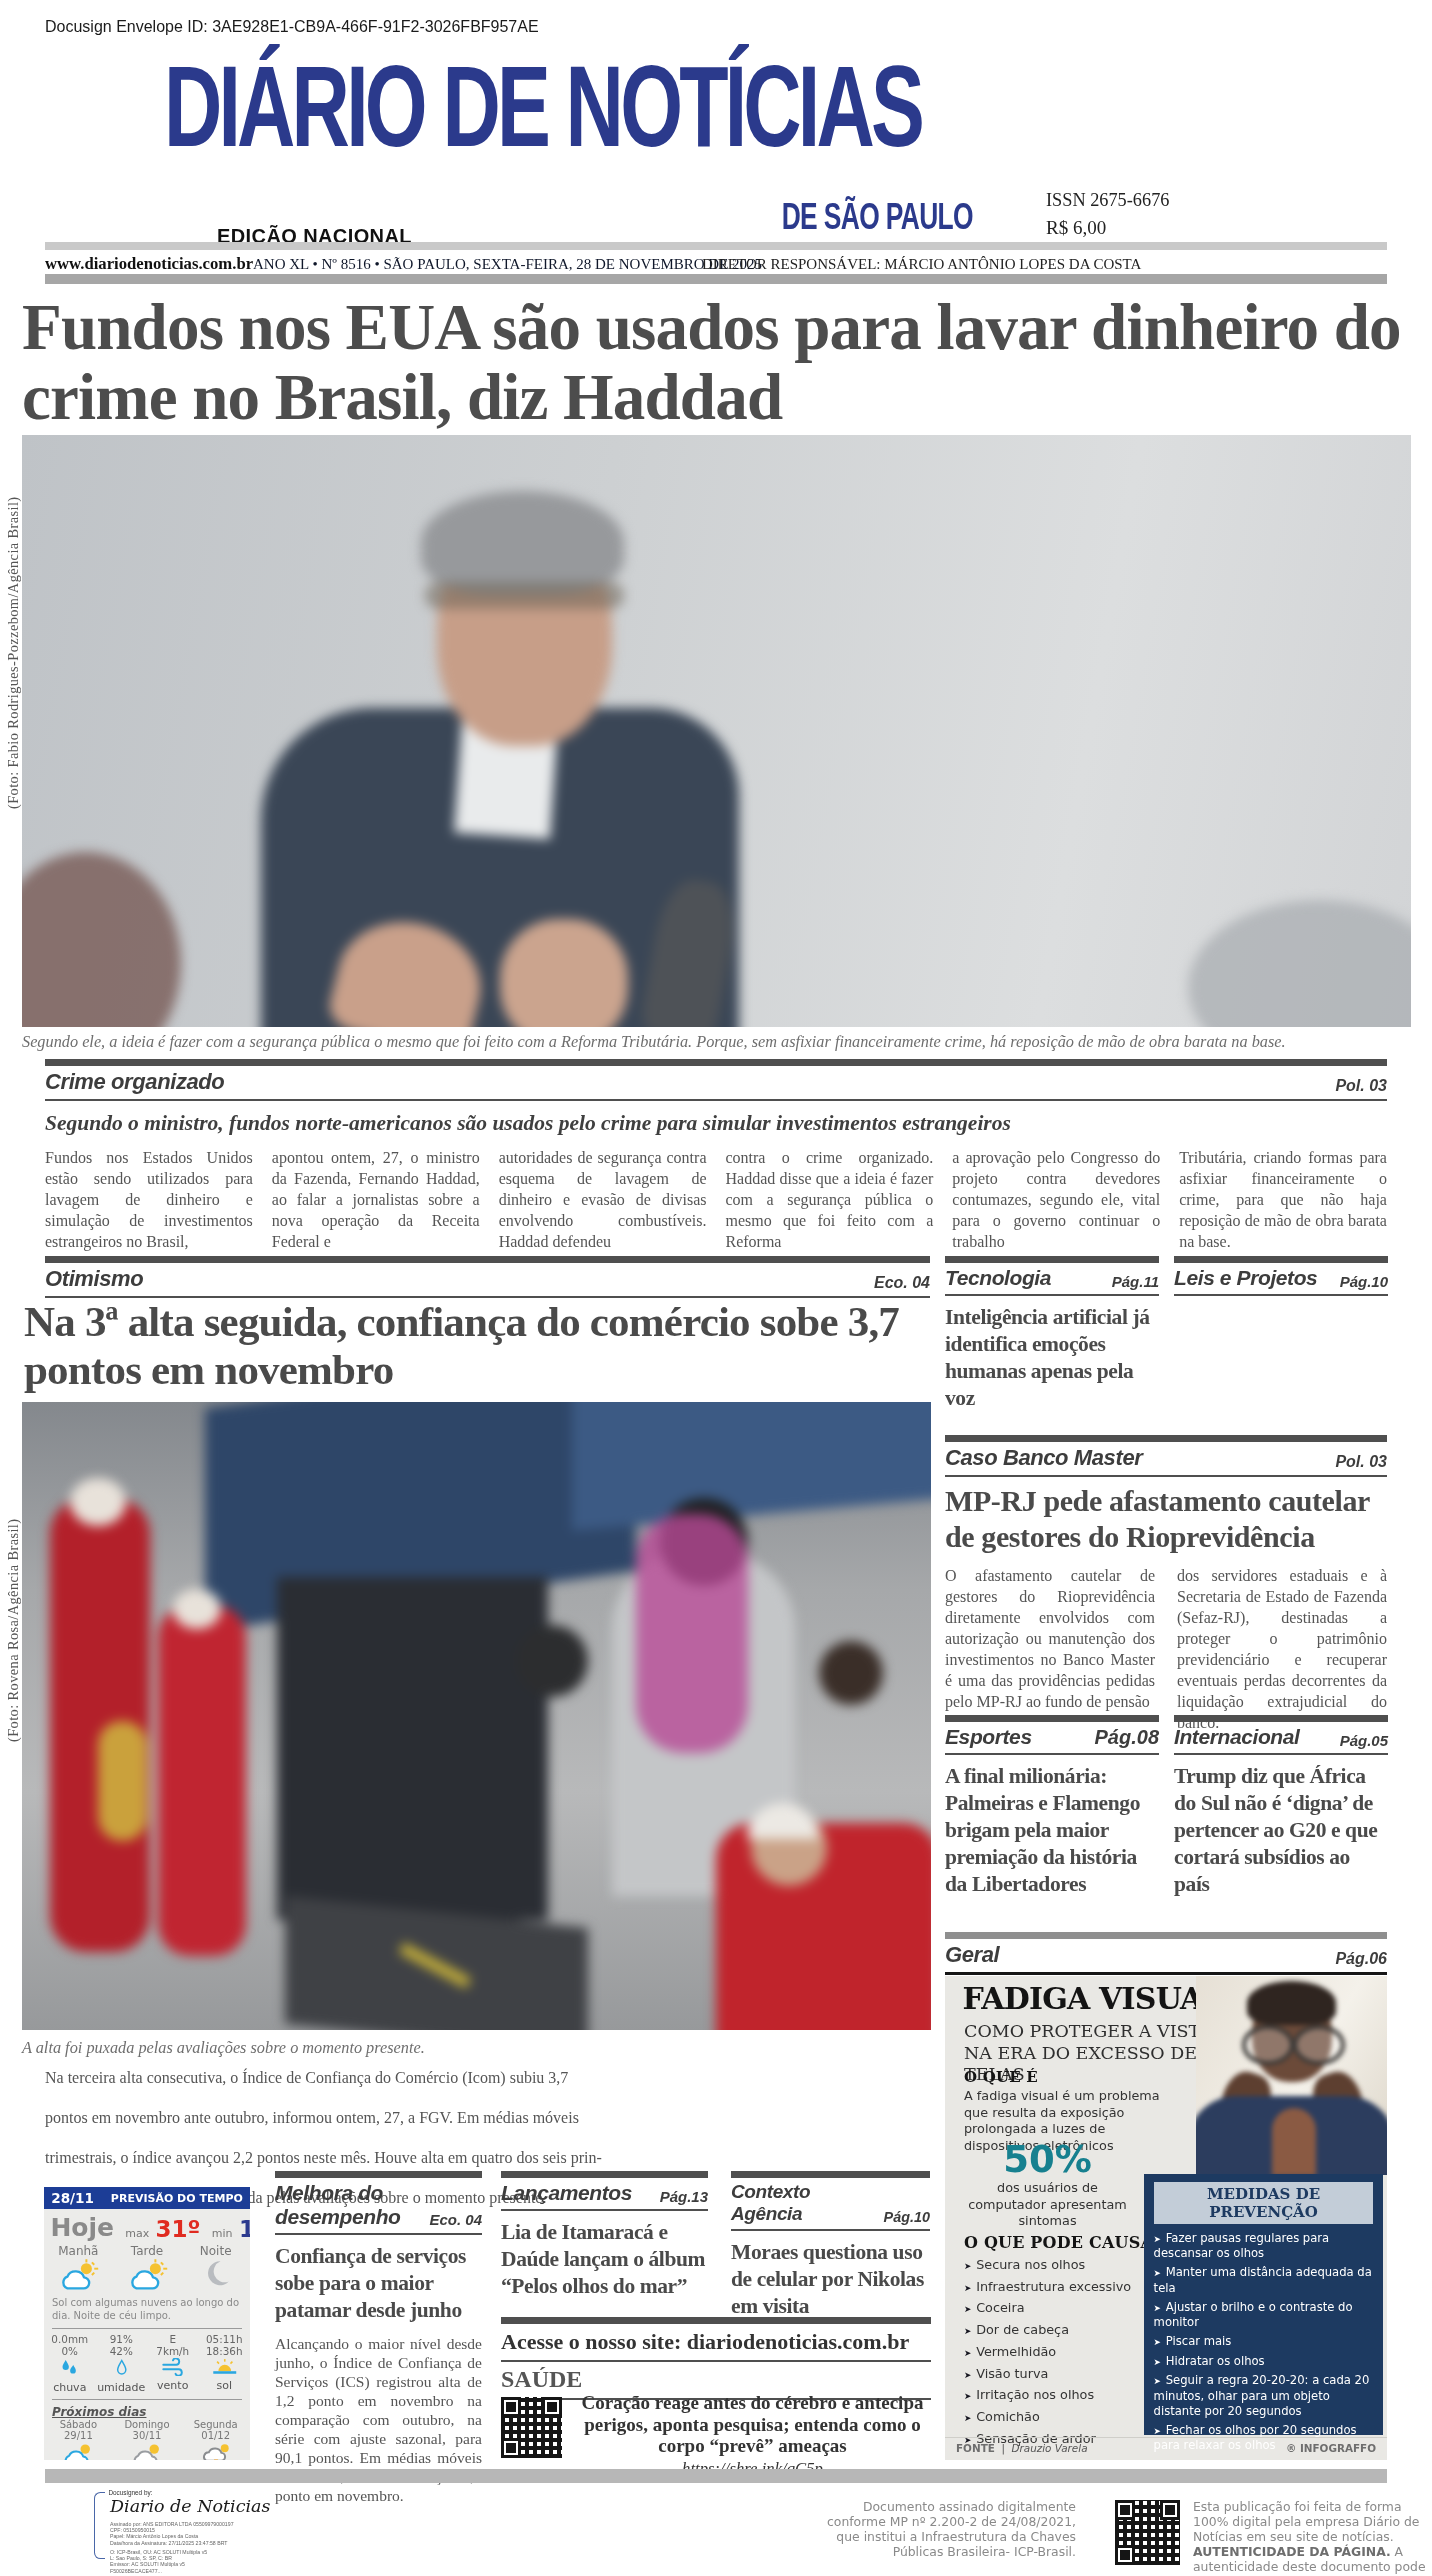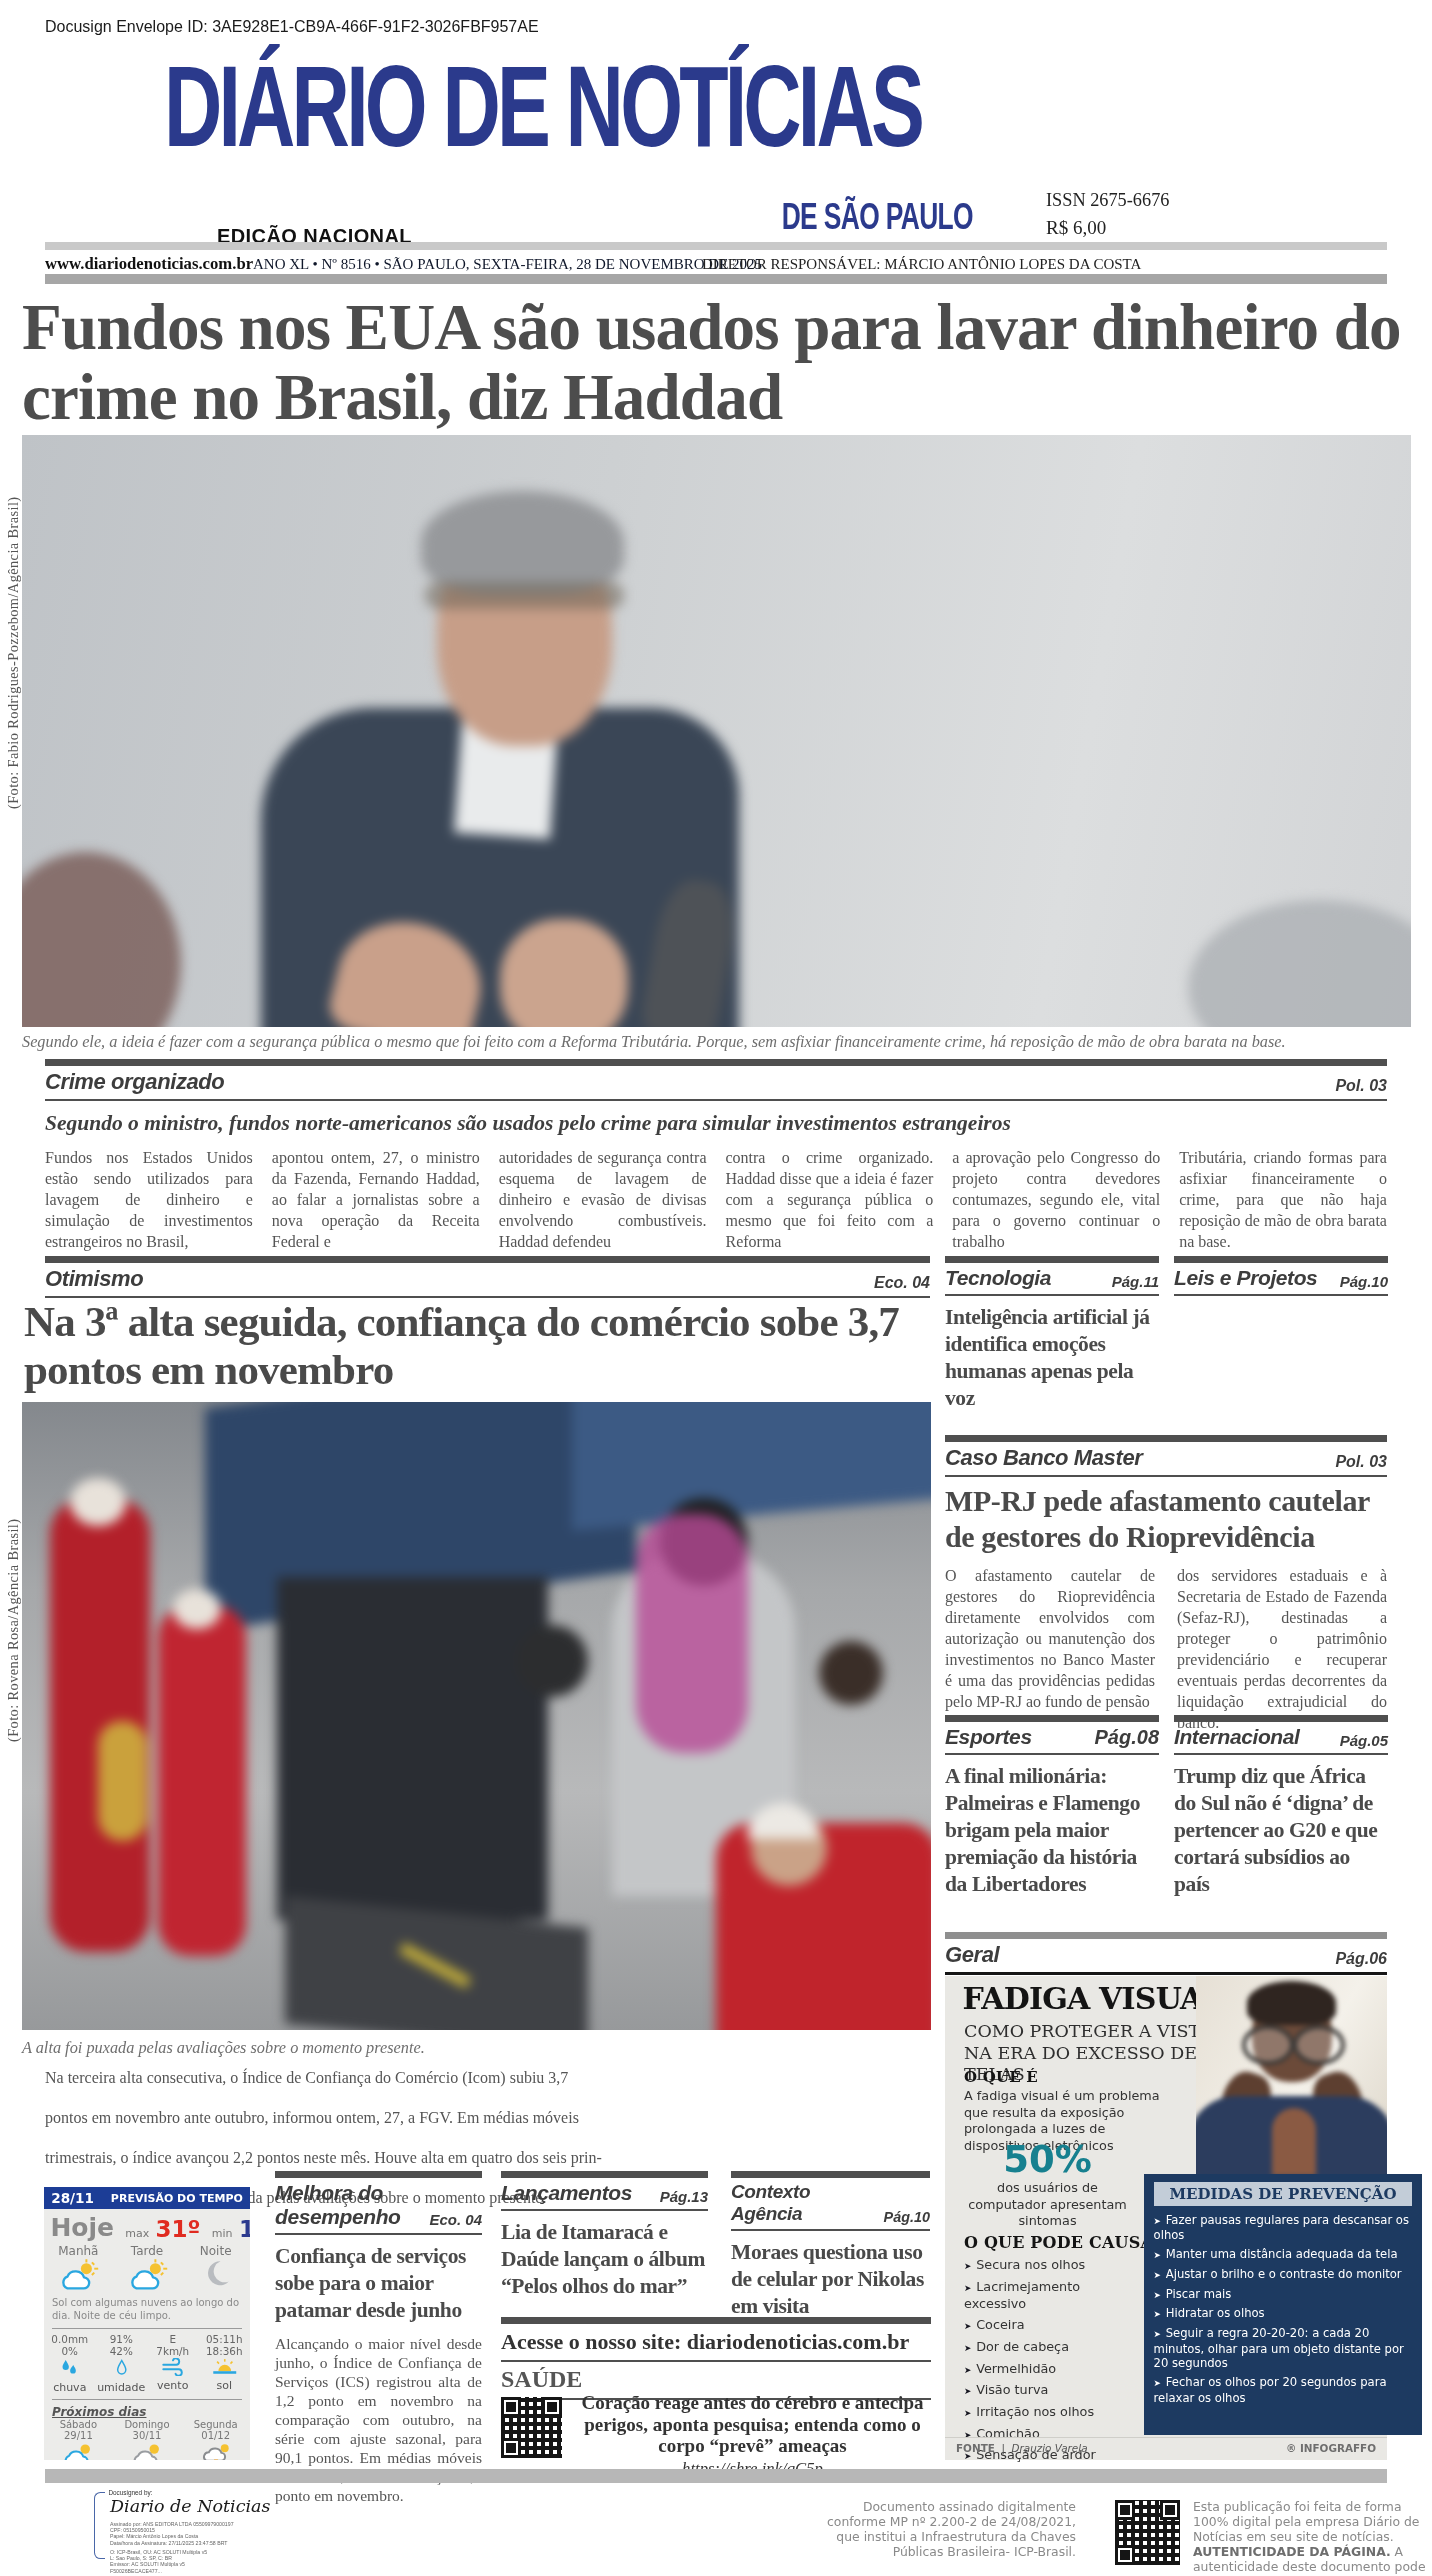--- a/index.html
+++ b/index.html
@@ -43,21 +43,21 @@
   .bodytext{font:16px/21px "Liberation Serif",serif;color:#555;text-align:justify;}
   .h-serif{font-weight:bold;font-family:"Liberation Serif",serif;color:#4a4a4a;}
   
   .ig{background:#e9e8e4;}
   .ig-title{left:17.5px;top:4.8px;font:bold 30px "DejaVu Serif",serif;color:#141414;letter-spacing:-0.8px;}
   .ig-sub{left:19px;top:45px;width:263px;font:17.5px/21.5px "DejaVu Serif",serif;color:#2e2e2e;}
   .ig-h{font:bold 15px "DejaVu Serif",serif;color:#141414;letter-spacing:0.2px;}
   .ig-txt{font:12.8px/16.7px "DejaVu Sans",sans-serif;color:#333;}
   .ig-list div{margin-bottom:4px;}
   .arrow{color:#15151f;font-size:8.8px;margin-right:4.8px;}
-  .ig-panel{left:199px;top:198px;width:278px;height:261px;background:#1d3a61;box-sizing:border-box;padding:8px 9.6px;}
+  .ig-panel{left:199px;top:198px;width:239px;height:261px;background:#1d3a61;box-sizing:border-box;padding:8px 9.6px;}
   .ig-panel-title{background:#c3cdd8;color:#1d3a61;font:bold 15px "DejaVu Serif",serif;
       text-align:center;padding:3.2px 1.6px;margin-bottom:6.4px;}
   .ig-panel .ig-list{font:11.6px/14.7px "DejaVu Sans",sans-serif;color:#fff;}
   .ig-panel .arrow{color:#fff;}
   .ig-footer{left:0;top:461px;width:442px;box-sizing:border-box;border-top:1.6px solid #cfcec9;
       display:flex;justify-content:space-between;padding:4px 11px;
       font:10.4px "DejaVu Sans",sans-serif;color:#555;}
   
   .weather{left:44px;top:2187px;width:206px;height:273px;background:#ececea;
       font-family:"DejaVu Sans",sans-serif;overflow:hidden;}
@@ -263,21 +263,21 @@
   <div class="abs ig" style="left:945px;top:1976px;width:442px;height:484px;">
     <div class="abs ig-title">FADIGA VISUAL</div>
     <div class="abs ig-sub">COMO PROTEGER A VISTA NA ERA DO EXCESSO DE TELAS</div>
     <div class="abs ig-h" style="left:19px;top:92px;">O QUE É</div>
     <div class="abs ig-txt" style="left:19px;top:112px;width:207px;">A fadiga visual é um problema que resulta da exposição prolongada a luzes de dispositivos eletrônicos</div>
     <div class="abs" style="left:19px;top:162px;width:167px;text-align:center;font:bold 37px 'DejaVu Sans',sans-serif;color:#17808f;">50%</div>
     <div class="abs ig-txt" style="left:19px;top:204px;width:167px;text-align:center;">dos usuários de computador apresentam sintomas</div>
     <div class="abs ig-h" style="left:19px;top:257px;font-size:16px;">O QUE PODE CAUSAR</div>
     <div class="abs ig-list ig-txt" style="left:19px;top:281px;width:179px;">
       <div><span class="arrow">➤</span><span>Secura nos olhos</span></div>
-      <div><span class="arrow">➤</span><span>Lacrimejamento excessivo</span></div>
+      <div><span class="arrow">➤</span><span>Infraestrutura excessivo</span></div>
       <div><span class="arrow">➤</span><span>Coceira</span></div>
       <div><span class="arrow">➤</span><span>Dor de cabeça</span></div>
       <div><span class="arrow">➤</span><span>Vermelhidão</span></div>
       <div><span class="arrow">➤</span><span>Visão turva</span></div>
       <div><span class="arrow">➤</span><span>Irritação nos olhos</span></div>
       <div><span class="arrow">➤</span><span>Comichão</span></div>
       <div><span class="arrow">➤</span><span>Sensação de ardor</span></div>
     </div>
 
     <div class="abs photo" style="left:251px;top:0;width:191px;height:199px;background:linear-gradient(120deg,#e6e0d5 0%,#f4f1ea 55%,#ddd6c9 100%);">

